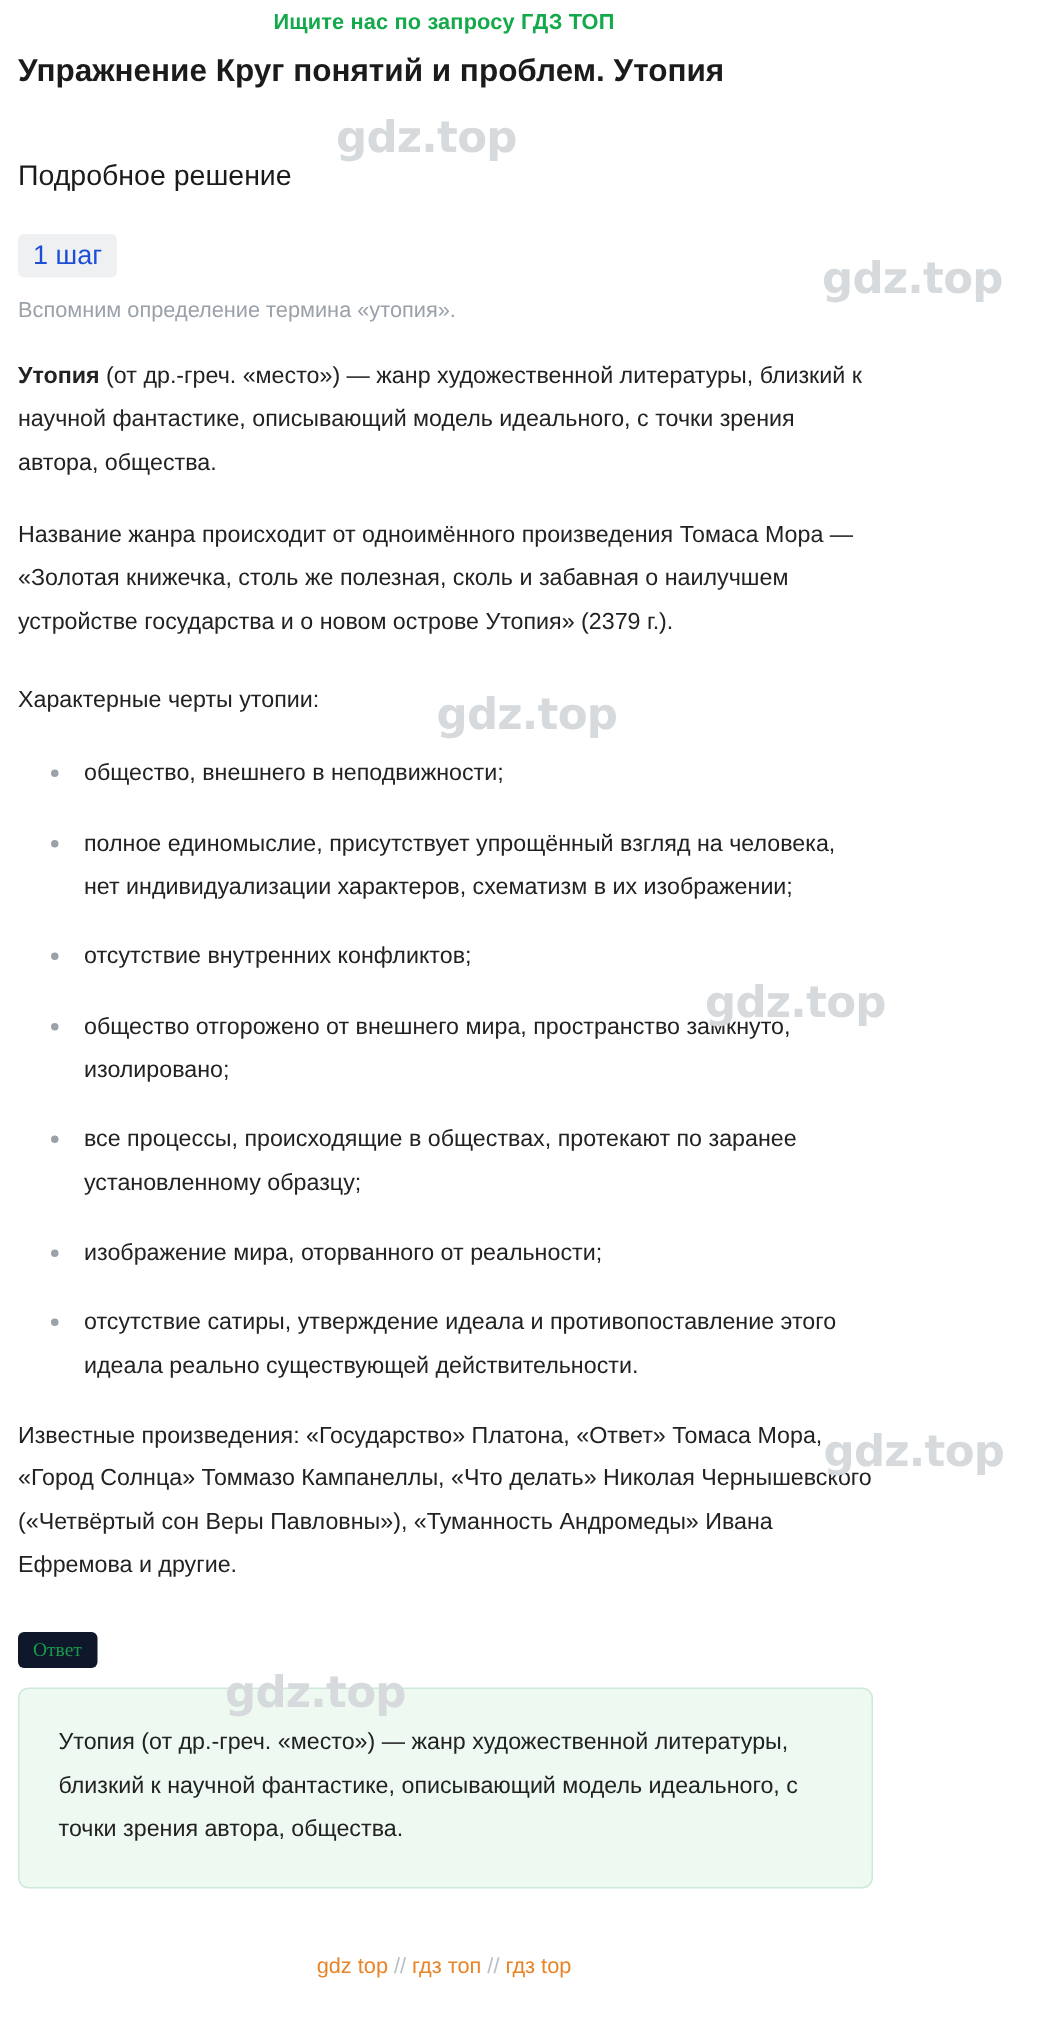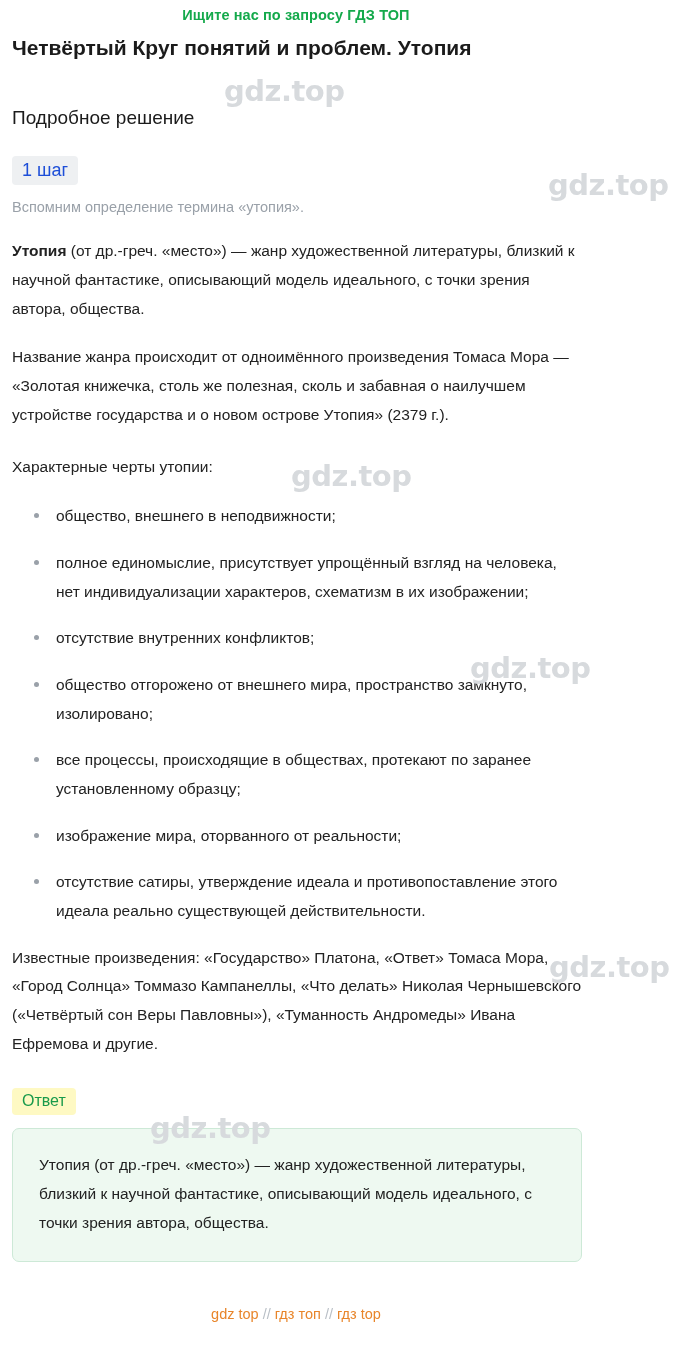--- a/index.html
+++ b/index.html
@@ -99,26 +99,27 @@
     left: 0;
     top: 11px;
     width: 5px;
     height: 5px;
     border-radius: 50%;
     background: #9aa1a9;
   }
   .answer-badge {
     display: inline-block;
     margin: 30px 0 0 2px;
-    background: #fef9c3;
+    background: #0f172a;
     color: #189a4b;
-    font-size: 16px;
+    font-size: 13px;
     border-radius: 4px;
     padding: 5px 10px 6px 10px;
     line-height: 1;
+    font-family: Liberation Serif, serif;
   }
   .answer-box {
     margin: 13px 0 0 2px;
     background: #eef9f1;
     border: 1px solid #cde9d7;
     border-radius: 7px;
     padding: 22px 26px 24px 26px;
     font-size: 15.5px;
     line-height: 1.85;
     color: #222222;
@@ -156,21 +157,21 @@
   .wm-5 { left: 549px; top: 950px; }
   .wm-6 { left: 150px; top: 1111px; }
 </style>
 </head>
 <body>
 
 <div class="page">
 
   <div class="promo-bar">Ищите нас по запросу ГДЗ ТОП</div>
 
-  <h1 class="task-title">Четвёртый Круг понятий и проблем. Утопия</h1>
+  <h1 class="task-title">Упражнение Круг понятий и проблем. Утопия</h1>
 
   <h2 class="section-title">Подробное решение</h2>
 
   <div class="step-badge">1 шаг</div>
 
   <div class="step-hint">Вспомним определение термина «утопия».</div>
 
   <p class="body-text"><span class="bold-lead">Утопия</span><span> (от др.-греч. «место») — жанр художественной литературы, близкий к научной фантастике, описывающий модель идеального, с точки зрения автора, общества.</span></p>
 
   <p class="body-text">Название жанра происходит от одноимённого произведения Томаса Мора — «Золотая книжечка, столь же полезная, сколь и забавная о наилучшем устройстве государства и о новом острове Утопия» (2379 г.).</p>

